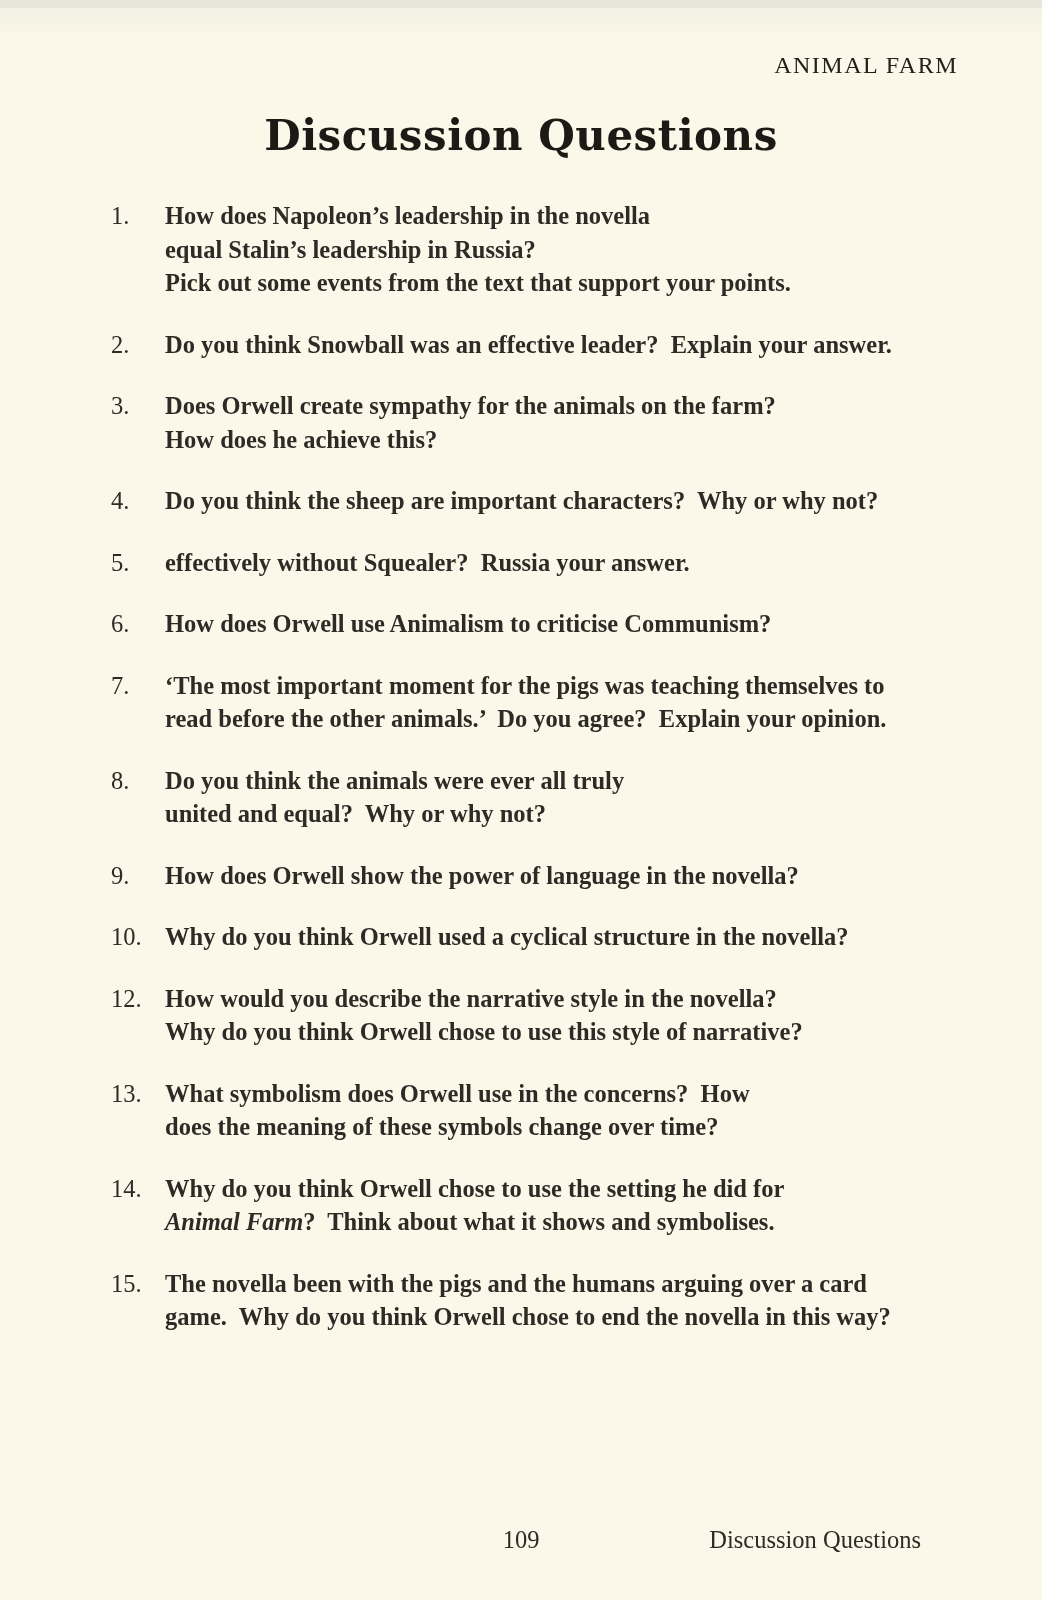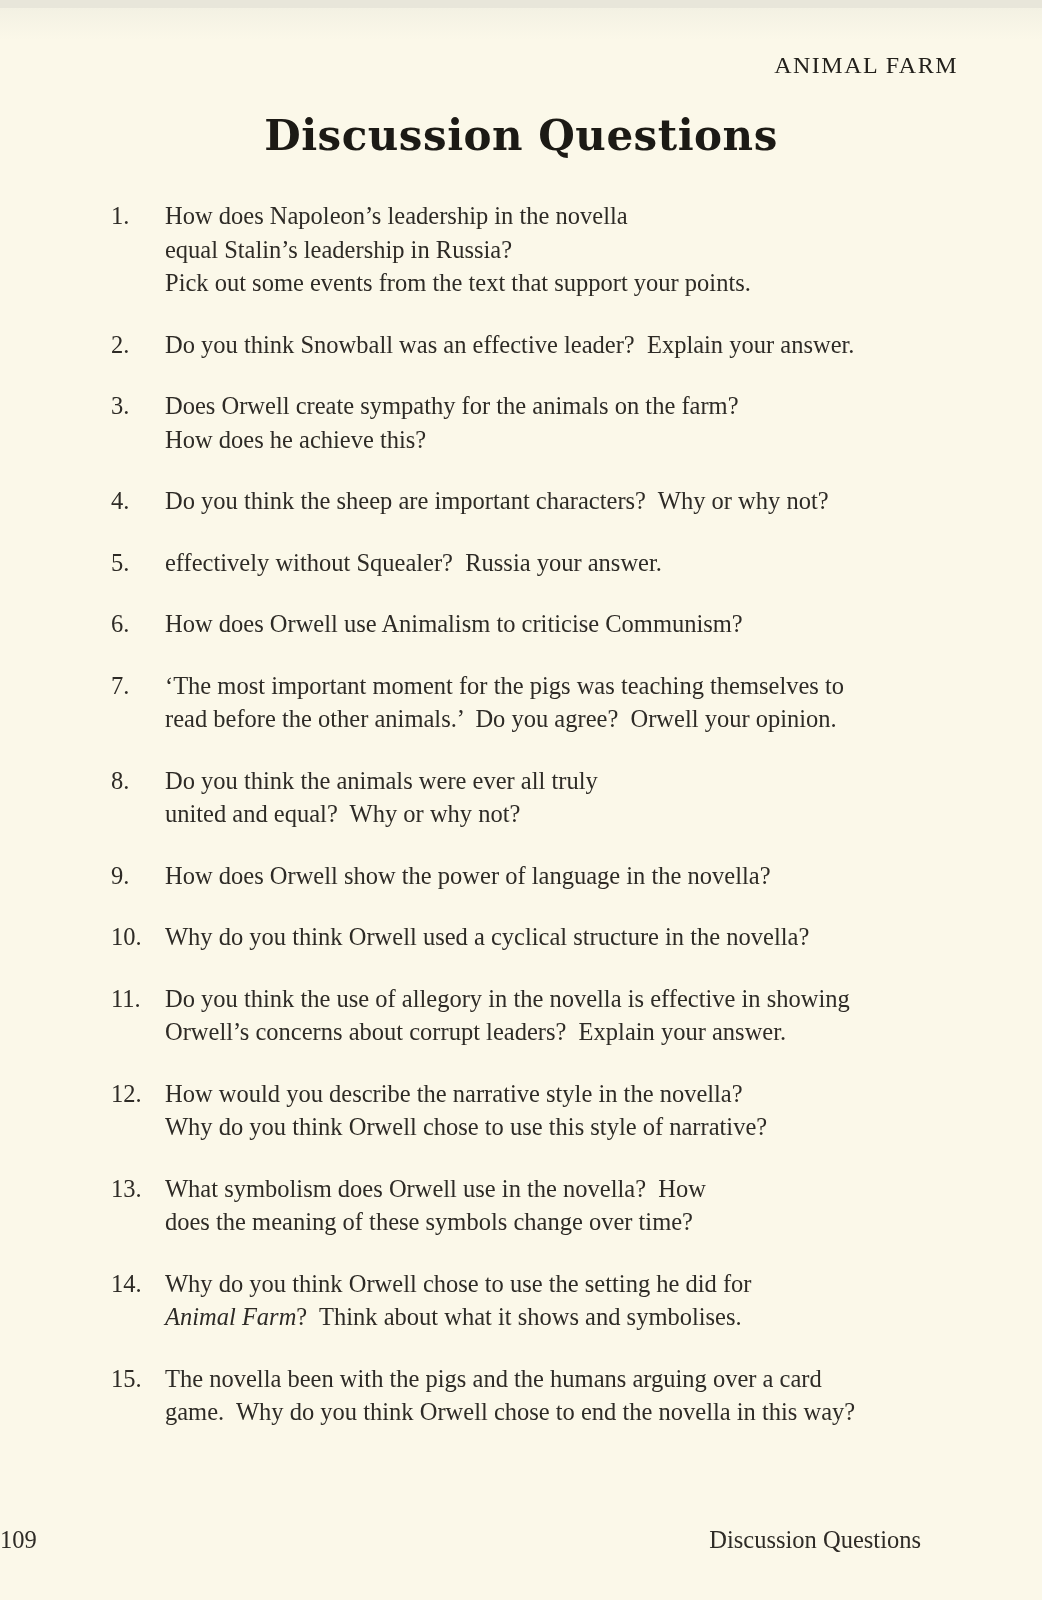--- a/index.html
+++ b/index.html
@@ -54,41 +54,42 @@
     margin: 0 0 28px 0;
     font-size: 24.5px;
     line-height: 33.5px;
   }
   .q-num {
     flex: 0 0 54px;
     white-space: pre;
   }
   .q-lines {
     flex: 1 1 auto;
+    font-weight: bold;
   }
   .q-line {
     white-space: pre-wrap;
   }
   .q-line em {
     font-style: italic;
   }
   .footer {
     position: absolute;
     top: 1518px;
     left: 0;
     width: 100%;
     height: 40px;
     font-size: 24.5px;
     color: #2e2b26;
   }
   .page-num {
     position: absolute;
     left: 0;
     width: 100%;
-    text-align: left;
+    text-align: center;
   }
   .footer-section {
     position: absolute;
     right: 121px;
     top: 0;
   }
 </style>
 </head>
 <body>
 
@@ -134,21 +135,21 @@
       <li class="q">
         <span class="q-num">6.</span>
         <div class="q-lines">
           <div class="q-line">How does Orwell use Animalism to criticise Communism?</div>
         </div>
       </li>
       <li class="q">
         <span class="q-num">7.</span>
         <div class="q-lines">
           <div class="q-line">‘The most important moment for the pigs was teaching themselves to</div>
-          <div class="q-line">read before the other animals.’  Do you agree?  Orwell your opinion.</div>
+          <div class="q-line">read before the other animals.’  Do you agree?  Explain your opinion.</div>
         </div>
       </li>
       <li class="q">
         <span class="q-num">8.</span>
         <div class="q-lines">
           <div class="q-line">Do you think the animals were ever all truly</div>
           <div class="q-line">united and equal?  Why or why not?</div>
         </div>
       </li>
       <li class="q">
@@ -157,37 +158,30 @@
           <div class="q-line">How does Orwell show the power of language in the novella?</div>
         </div>
       </li>
       <li class="q">
         <span class="q-num">10.</span>
         <div class="q-lines">
           <div class="q-line">Why do you think Orwell used a cyclical structure in the novella?</div>
         </div>
       </li>
       <li class="q">
-        <span class="q-num">11.</span>
-        <div class="q-lines">
-          <div class="q-line">Do you think the use of allegory in the novella is effective in showing</div>
-          <div class="q-line">Orwell’s concerns about corrupt leaders?  Explain your answer.</div>
-        </div>
-      </li>
-      <li class="q">
         <span class="q-num">12.</span>
         <div class="q-lines">
           <div class="q-line">How would you describe the narrative style in the novella?</div>
           <div class="q-line">Why do you think Orwell chose to use this style of narrative?</div>
         </div>
       </li>
       <li class="q">
         <span class="q-num">13.</span>
         <div class="q-lines">
-          <div class="q-line">What symbolism does Orwell use in the novella?  How</div>
+          <div class="q-line">What symbolism does Orwell use in the concerns?  How</div>
           <div class="q-line">does the meaning of these symbols change over time?</div>
         </div>
       </li>
       <li class="q">
         <span class="q-num">14.</span>
         <div class="q-lines">
           <div class="q-line">Why do you think Orwell chose to use the setting he did for</div>
           <div class="q-line"><em>Animal Farm</em><span>?  Think about what it shows and symbolises.</span></div>
         </div>
       </li>

